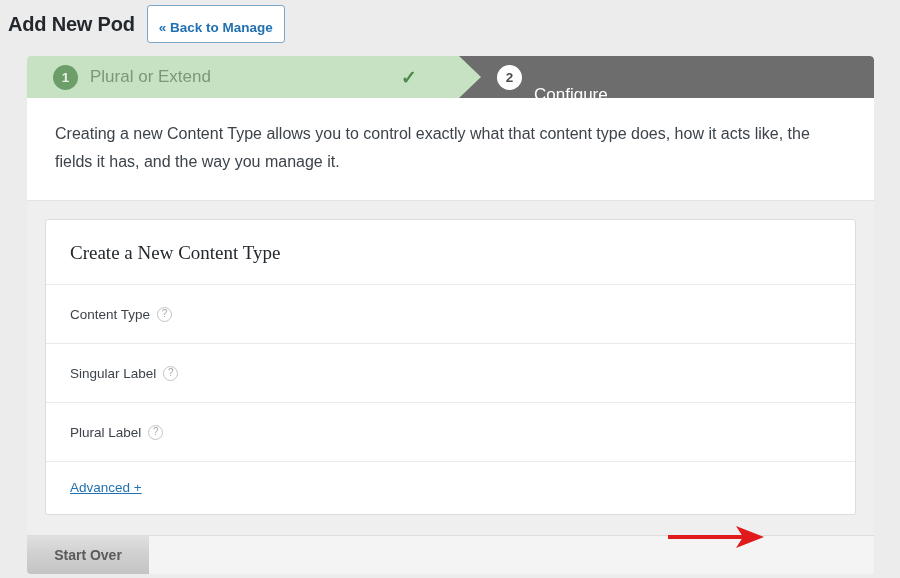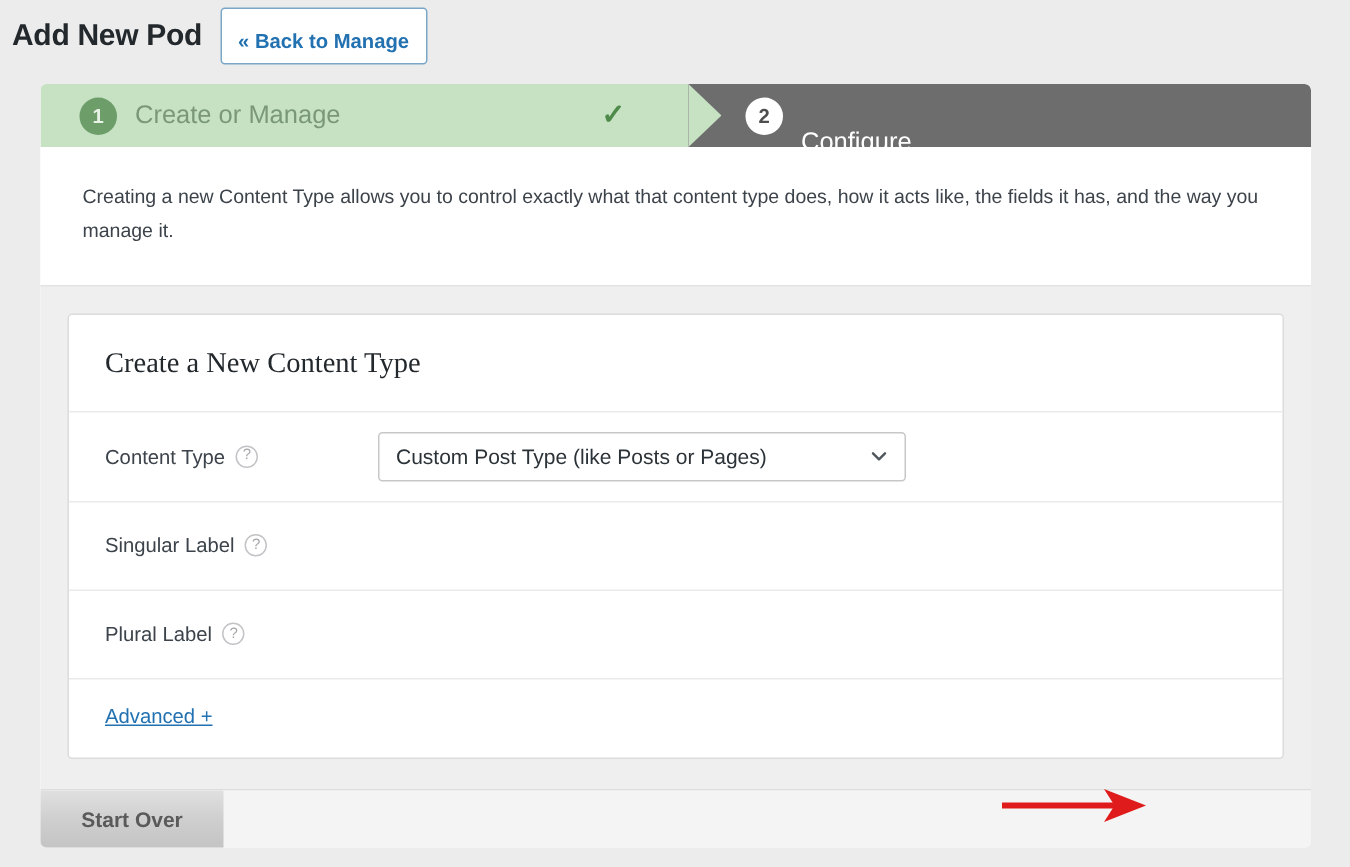--- a/index.html
+++ b/index.html
@@ -133,21 +133,21 @@
     height: 42px;
     background: #c6e2c3;
     clip-path: polygon(0 0, 100% 50%, 0 100%);
     z-index: 2;
   }
 
   
   .description {
     background: #ffffff;
     padding: 22px 28px 24px 28px;
-    font-size: 13px;
+    font-size: 16px;
     line-height: 1.75;
     color: #3c434a;
   }
 
   
   .body-area {
     background: #efefef;
     padding: 18px 18px 20px 18px;
     border-top: 1px solid #e3e3e3;
   }
@@ -294,21 +294,21 @@
 <div class="page-header">
   <div class="page-title">Add New Pod</div>
   <div class="back-btn">« Back to Manage</div>
 </div>
 
 <div class="wizard">
 
   <div class="steps">
     <div class="step step-done">
       <span class="step-num">1</span>
-      <span class="step-label">Create or Manage</span>
+      <span class="step-label">Plural or Extend</span>
       <span class="step-check">✓</span>
     </div>
     <div class="step-wedge"></div>
     <div class="step step-current">
       <span class="step-num">2</span>
       <span class="step-label">Configure</span>
     </div>
   </div>
 
   <div class="description">Creating a new Content Type allows you to control exactly what that content type does, how it acts like, the fields it has, and the way you manage it.</div>
@@ -316,28 +316,20 @@
   <div class="body-area">
     <div class="card">
 
       <div class="card-title">Create a New Content Type</div>
 
       <div class="form-row">
         <div class="row-label">
           <span>Content Type</span>
           <span class="help-icon">?</span>
         </div>
-        <div class="select-box">
-          <span>Custom Post Type (like Posts or Pages)</span>
-          <span class="chevron">
-            <svg width="12" height="12" viewBox="0 0 12 12" aria-hidden="true">
-              <path d="M2 4.2 L6 8.2 L10 4.2" fill="none" stroke="currentColor" stroke-width="1.6" stroke-linecap="round" stroke-linejoin="round"></path>
-            </svg>
-          </span>
-        </div>
       </div>
 
       <div class="form-row">
         <div class="row-label">
           <span>Singular Label</span>
           <span class="help-icon">?</span>
         </div>
       </div>
 
       <div class="form-row">

